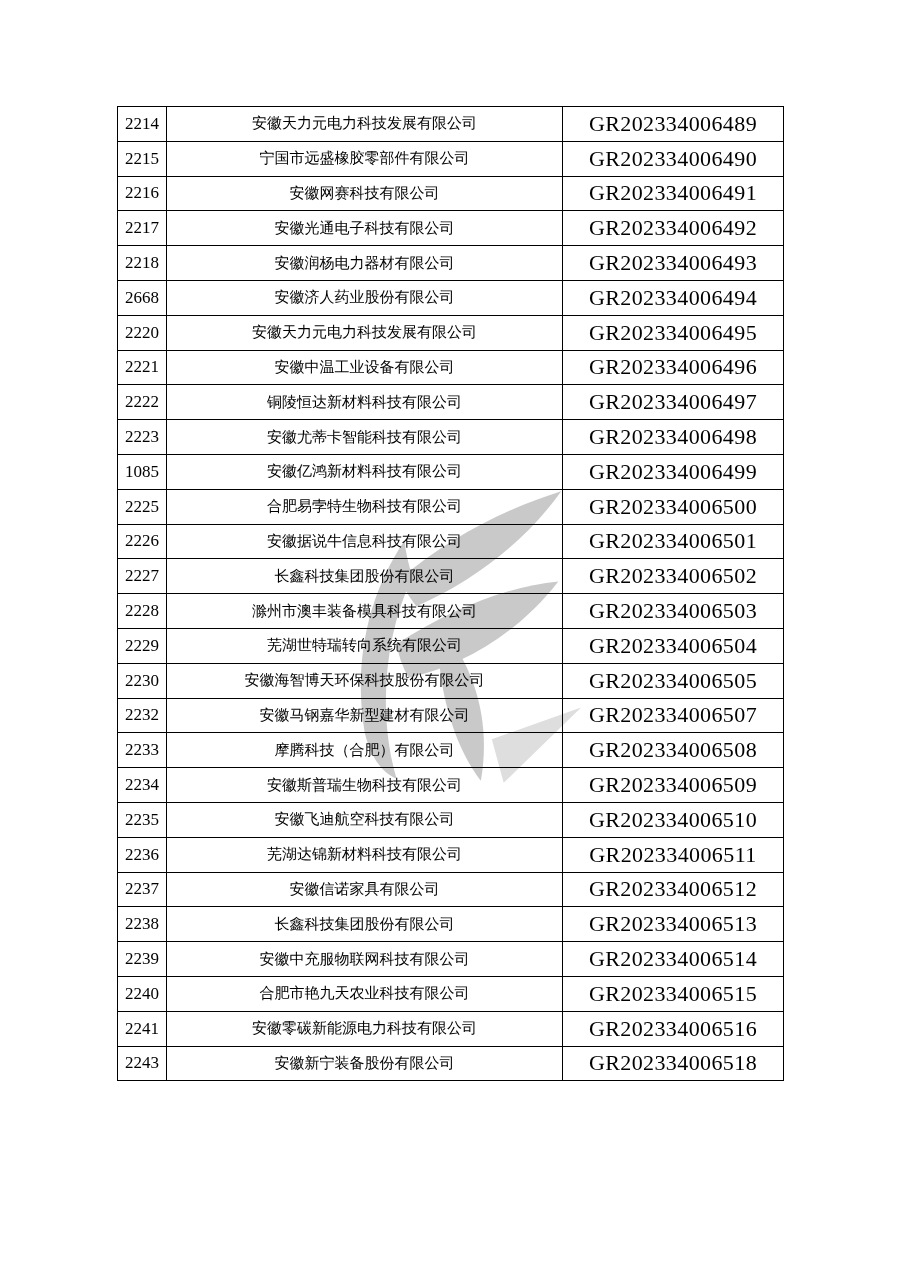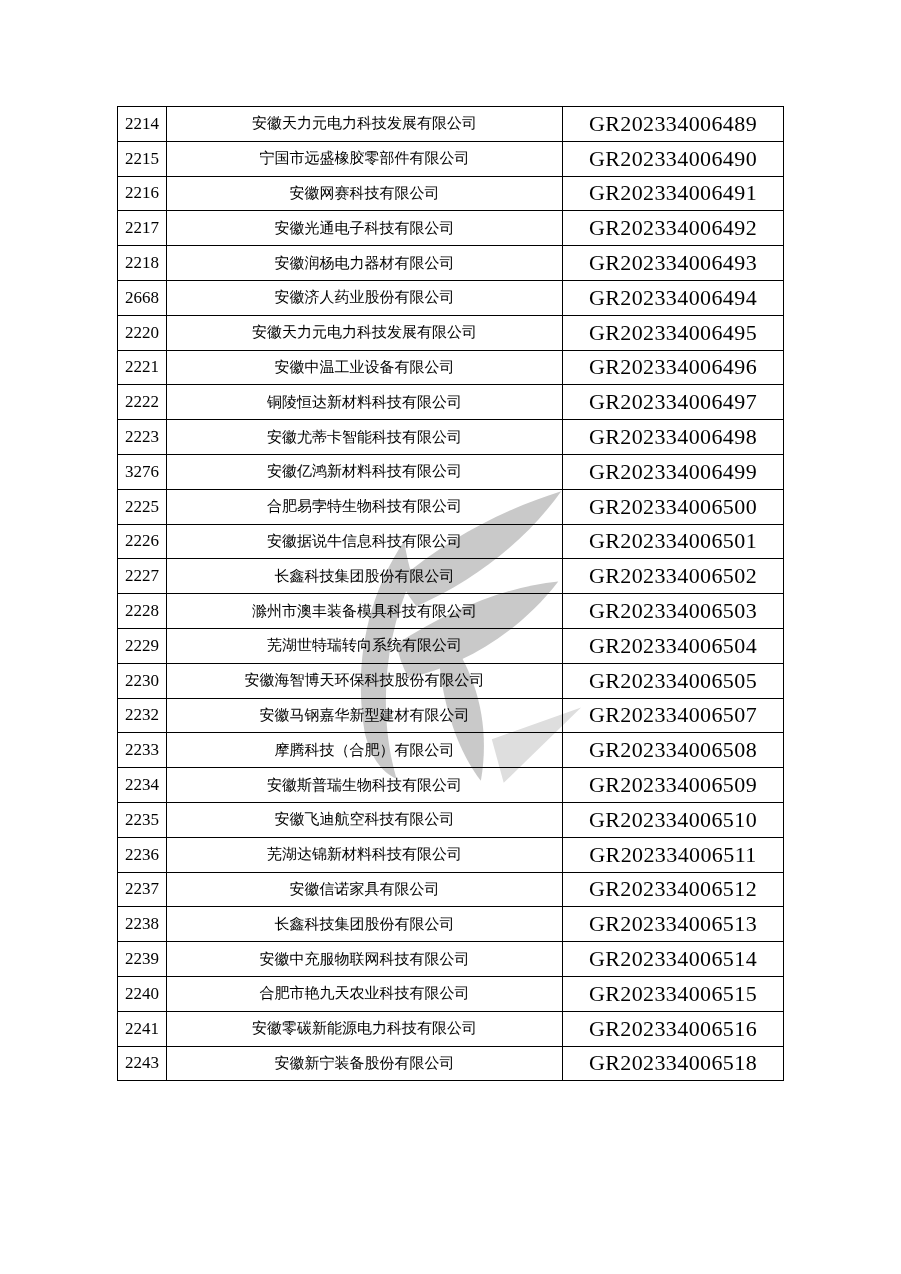--- a/index.html
+++ b/index.html
@@ -127,21 +127,21 @@
       <td class="col-index">2222</td>
       <td class="col-name">铜陵恒达新材料科技有限公司</td>
       <td class="col-code">GR202334006497</td>
     </tr>
         <tr>
       <td class="col-index">2223</td>
       <td class="col-name">安徽尤蒂卡智能科技有限公司</td>
       <td class="col-code">GR202334006498</td>
     </tr>
         <tr>
-      <td class="col-index">3276</td>
+      <td class="col-index">1085</td>
       <td class="col-name">安徽亿鸿新材料科技有限公司</td>
       <td class="col-code">GR202334006499</td>
     </tr>
         <tr>
       <td class="col-index">2225</td>
       <td class="col-name">合肥易孛特生物科技有限公司</td>
       <td class="col-code">GR202334006500</td>
     </tr>
         <tr>
       <td class="col-index">2226</td>

